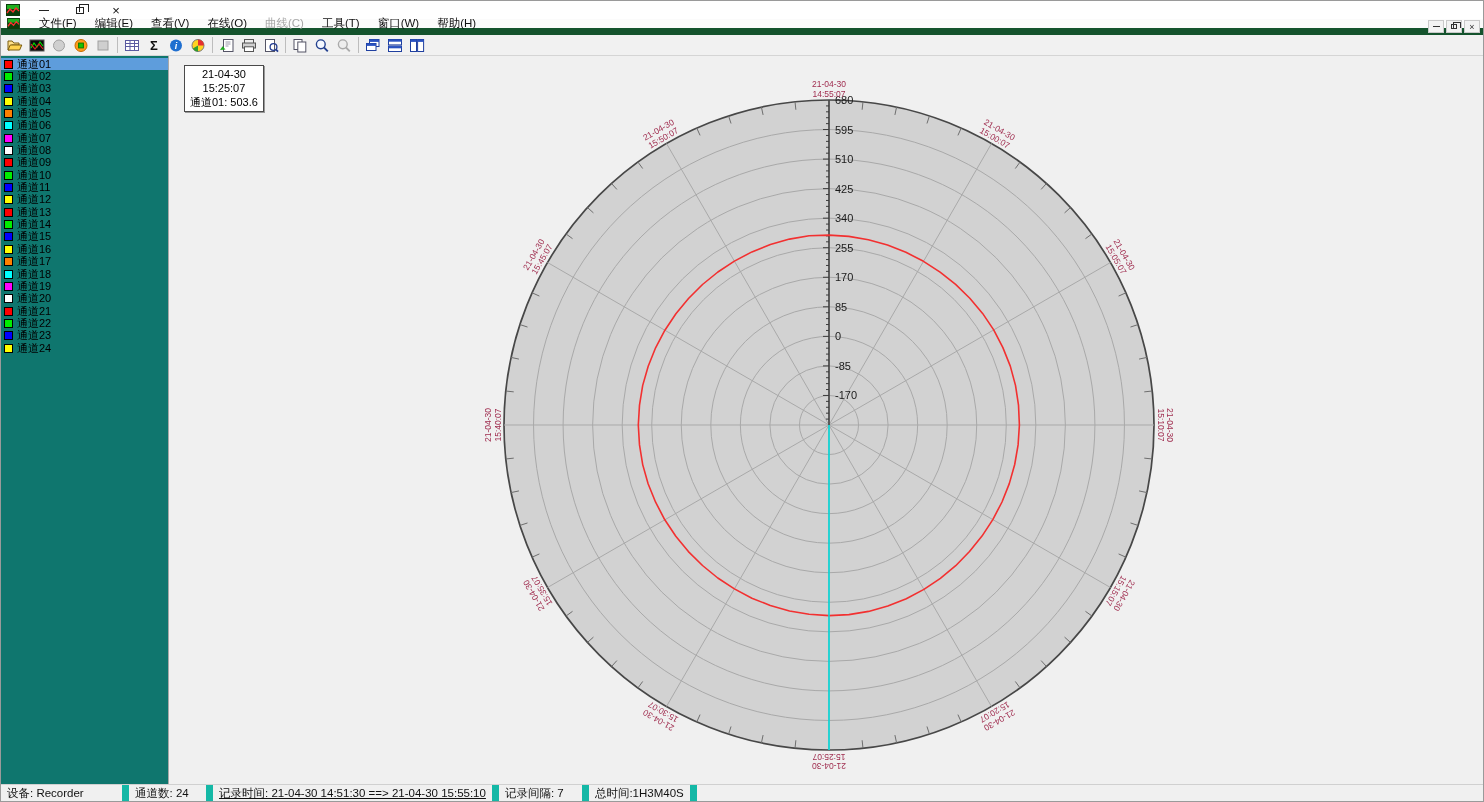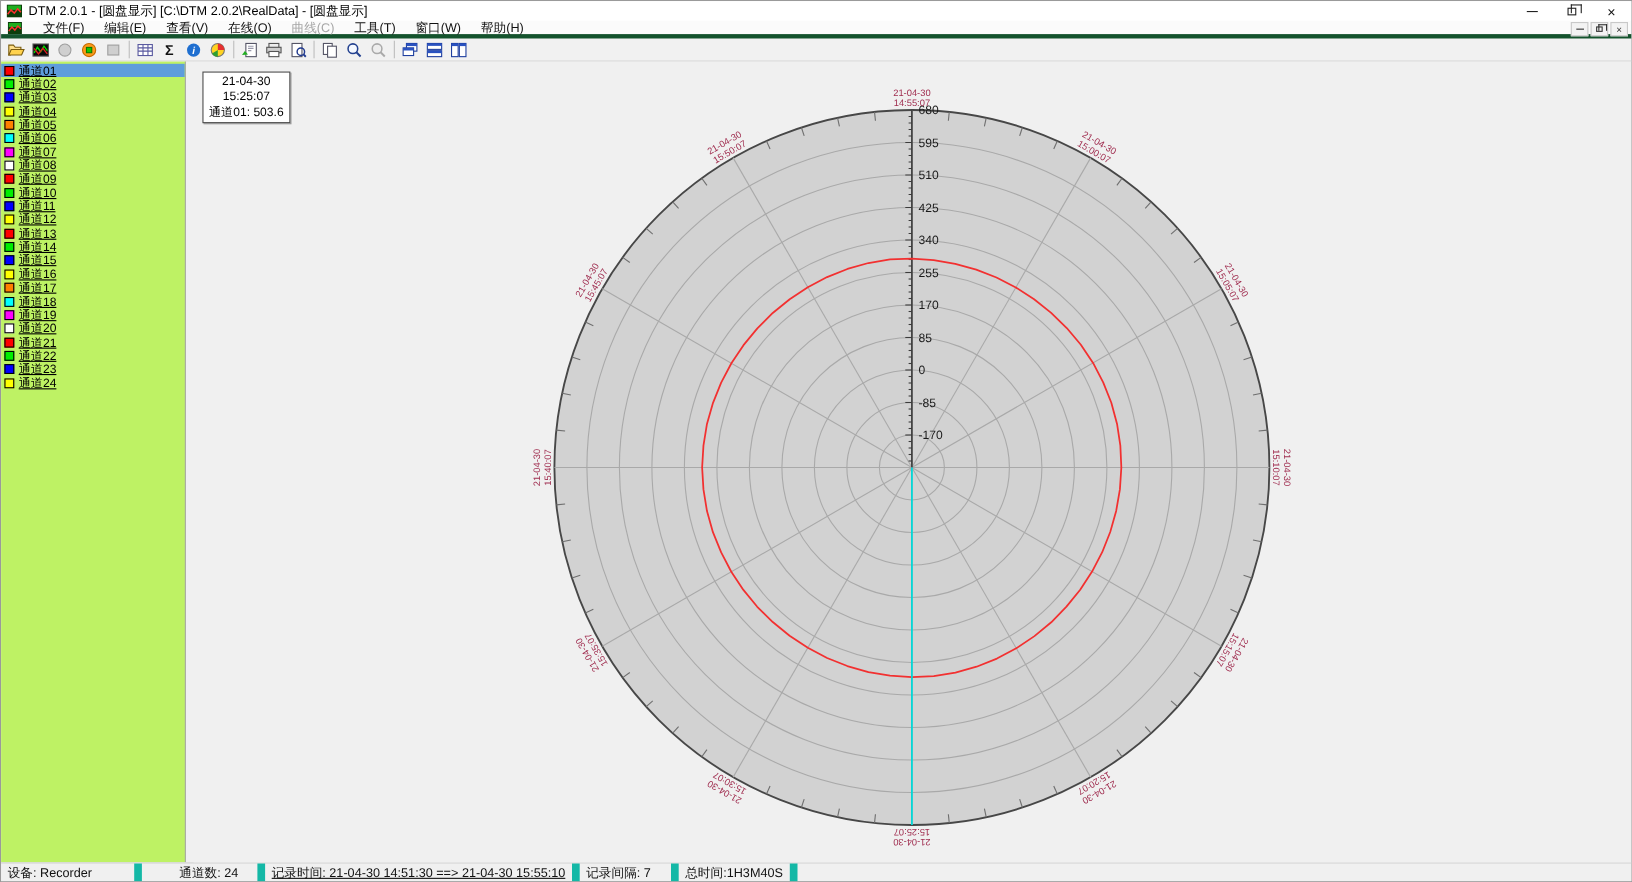--- a/index.html
+++ b/index.html
@@ -15,21 +15,21 @@
   .title-text { flex:1; white-space:nowrap; }
   .win-btns { display:flex; height:100%; }
   .win-btn { width:36px; height:100%; display:flex; align-items:center; justify-content:center; }
   .glyph-min { width:10px; height:1px; background:#222; }
   .glyph-restore { width:8px; height:7px; border:1px solid #222; position:relative; background:#fff; }
   .glyph-restore::before { content:''; position:absolute; left:2px; top:-4px; width:8px; height:7px;
     border:1px solid #222; border-bottom:none; }
   .glyph-close { font-size:13px; line-height:1; color:#111; }
 
   
-  .menubar { height:16px; background:#fbfbfb; border-bottom:4px solid #14532d;
+  .menubar { height:16px; background:#fbfbfb; border-bottom:7px solid #14532d;
     display:flex; align-items:center; font-size:11.5px; flex:none; position:relative; }
   .mdi-icon { width:13px; height:11px; margin:0 10px 0 6px; flex:none; }
   .menu-item { padding:0 9px; height:100%; display:flex; align-items:center; color:#111; }
   .menu-item.disabled { color:#a6a6a6; }
   .mdi-btns { position:absolute; right:3px; top:1px; display:flex; gap:2px; }
   .mdi-btn { width:16px; height:13px; border:1px solid #c9c9c9; background:#f3f3f3;
     display:flex; align-items:center; justify-content:center; font-size:9px; color:#333; }
   .g-min2 { width:7px; height:1px; background:#333; }
   .g-res2 { width:6px; height:5px; border:1px solid #333; position:relative; }
   .g-res2::before { content:''; position:absolute; left:1px; top:-3px; width:6px; height:5px;
@@ -38,22 +38,22 @@
   
   .toolbar { height:21px; background:#f1f1f1; border-bottom:1px solid #d5d5d5;
     display:flex; align-items:center; padding-left:3px; flex:none; }
   .tb-btn { width:22px; height:19px; display:flex; align-items:center; justify-content:center; }
   .tb-btn svg { width:16px; height:15px; }
   .tb-sep { width:1px; height:16px; background:#bdbdbd; margin:0 3px; }
 
   
   .content { flex:1; display:flex; min-height:0; }
   .sidebar { width:175px; flex:none; background:#f0f0f0; display:flex; }
-  .channel-list { width:168px; background:#bef264; border-right:1px solid #a8a8a8;
-    padding-top:2px; overflow:hidden;text-decoration:underline; }
+  .channel-list { width:168px; background:#0f766e; border-right:1px solid #a8a8a8;
+    padding-top:2px; overflow:hidden; }
   .ch-row { display:flex; align-items:center; height:12.35px; padding-left:3px;
     gap:4px; font-size:11px; color:#000; }
   .ch-row.sel { background:#5e9ddc; }
   .swatch { width:9px; height:9px; border:1px solid #000; flex:none; }
 
   .chart-area { flex:1; position:relative; background:#f0f0f0;text-align:center; }
   .chart-area svg.polar { position:absolute; left:0; top:0; }
 
   .tooltip { position:absolute; left:8px; top:9px; background:#ffffff;
     border:1px solid #4a4a4a; box-shadow:1px 1px 0 #999; padding:2px 5px;
@@ -69,21 +69,20 @@
 <body>
 
 <div class="window">
 
   <div class="titlebar">
     <svg class="app-icon" viewBox="0 0 14 12">
       <rect x="0" y="0" width="14" height="12" fill="#0b3d0b"></rect>
       <rect x="1" y="1" width="12" height="4" fill="#1fae1f"></rect>
       <polyline points="1,9 4,5 7,8 10,4 13,7" fill="none" stroke="#ff3030" stroke-width="1.4"></polyline>
     </svg>
-    <span class="title-text">DTM 2.0.1 - [圆盘显示] [C:\DTM 2.0.2\RealData] - [圆盘显示]</span>
     <div class="win-btns">
       <div class="win-btn">
           <span class="glyph-min"></span>
         </div>
       <div class="win-btn">
           <span class="glyph-restore"></span>
         </div>
       <div class="win-btn">
           <span class="glyph-close">×</span>
         </div>
@@ -501,18 +500,18 @@
           <text transform="translate(362.0154643284286 200.99999999999997) rotate(300)" text-anchor="middle" font-size="8.5" fill="#a02e50"><tspan x="0" y="-2">21-04-30</tspan><tspan x="0" y="7.5">15:45:07</tspan></text>
           <text transform="translate(484.9999999999999 78.01546432842872) rotate(330)" text-anchor="middle" font-size="8.5" fill="#a02e50"><tspan x="0" y="-2">21-04-30</tspan><tspan x="0" y="7.5">15:50:07</tspan></text>
           <path d="M653.0 179.1L672.8 180.4L692.4 183.8L711.5 189.1L729.9 196.3L747.5 205.3L764.1 216.1L779.6 228.4L793.8 242.2L806.6 257.4L817.7 273.9L826.9 291.6L834.3 310.1L839.5 329.4L842.5 349.1L843.4 369.0L842.1 388.9L838.7 408.5L833.3 427.6L826.0 446.0L816.8 463.6L806.0 480.1L793.5 495.5L779.7 509.7L764.4 522.3L747.9 533.4L730.3 542.7L711.8 550.1L692.6 555.4L672.9 558.6L653.0 559.6L633.1 558.3L613.5 555.0L594.3 549.5L575.9 542.2L558.4 532.9L541.8 522.0L526.5 509.5L512.4 495.6L499.8 480.3L488.8 463.8L479.6 446.2L472.1 427.8L466.7 408.6L463.5 388.9L462.3 369.0L463.5 349.1L466.7 329.4L472.2 310.2L479.6 291.8L488.9 274.2L499.9 257.8L512.5 242.5L526.5 228.5L541.9 216.0L558.4 205.1L575.9 195.9L594.4 188.5L613.5 183.1L633.1 179.7Z" fill="none" stroke="#f23030" stroke-width="1.6" stroke-linejoin="round"></path>
           <line x1="653" y1="369" x2="653" y2="694" stroke="#00d8d8" stroke-width="1.6"></line>
         </svg>
     </div>
   </div>
 
   <div class="statusbar">
       <div class="sb-sec" style="min-width: 128px;">设备: Recorder</div>
-      <div class="sb-sec" style="min-width: 84px; margin-left: 28px;">通道数: 24</div>
+      <div class="sb-sec" style="min-width: 84px;">通道数: 24</div>
       <div class="sb-sec" style="min-width: 253px; text-decoration: underline;">记录时间: 21-04-30 14:51:30 ==&gt; 21-04-30 15:55:10</div>
       <div class="sb-sec" style="min-width: 90px;">记录间隔: 7</div>
       <div class="sb-sec" style="min-width: 102px;">总时间:1H3M40S</div>
     </div>
 </div>
 
 </body></html>

